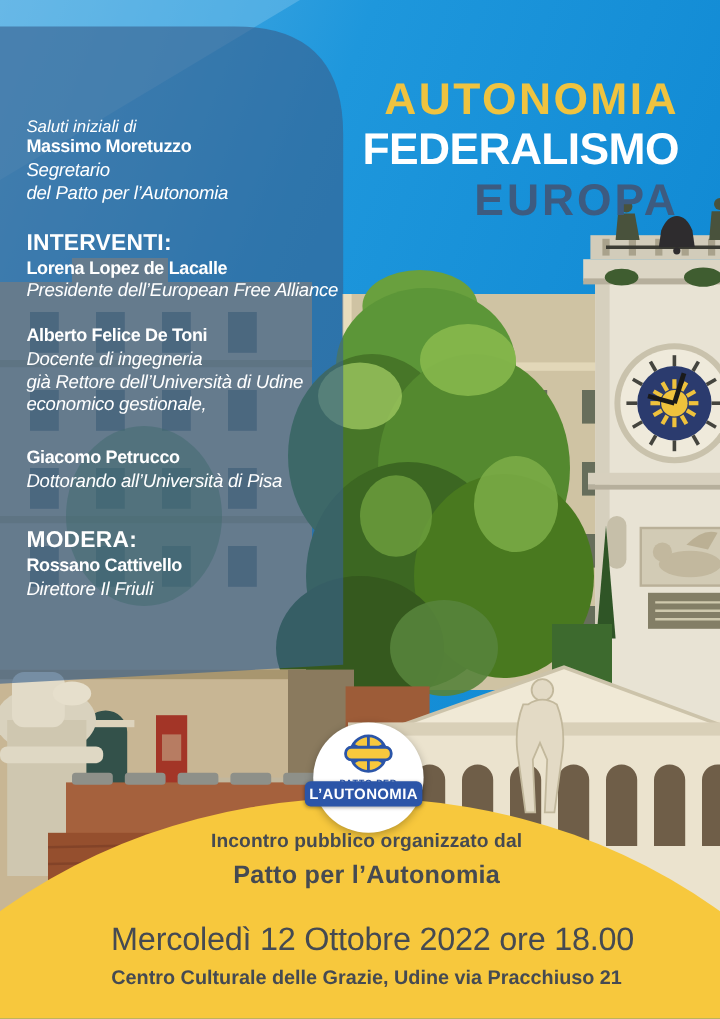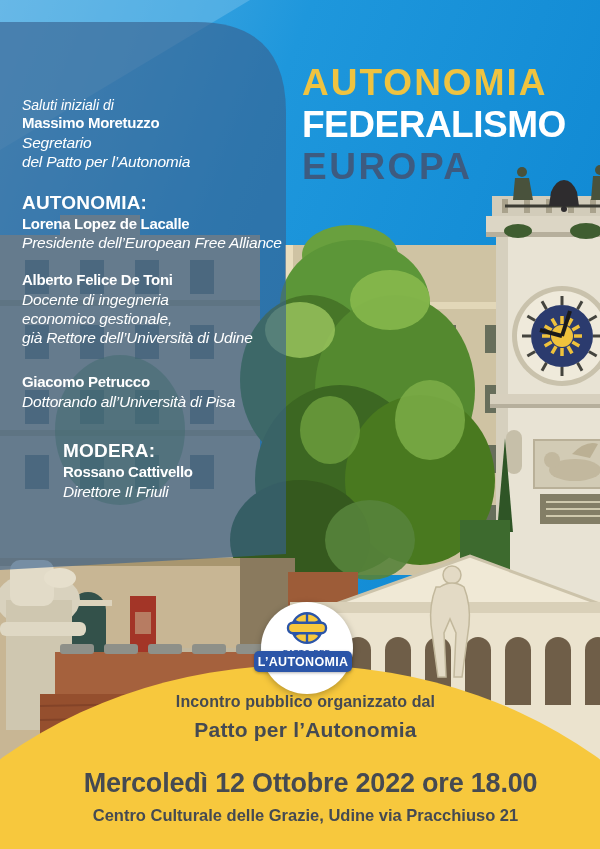--- a/index.html
+++ b/index.html
@@ -12,21 +12,21 @@
 
   
   .panel{position:absolute;left:22px;top:60px;width:270px;color:var(--panel_text);z-index:5;}
   .group{margin-bottom:19px;}
   .kicker-italic{font-style:italic;font-size:14px;line-height:1.3;margin-top:36px;}
   .kicker-caps{font-weight:bold;font-size:19px;letter-spacing:.2px;line-height:1.25;}
   .name{font-weight:bold;font-size:15px;letter-spacing:-.3px;line-height:1.12;margin:1px 0 2px;}
   .role{font-style:italic;font-size:15.5px;line-height:1.22;letter-spacing:-.2px;}
 
   
-  .title{position:absolute;left:302px;top:62px;z-index:5;font-weight:bold;line-height:1.13;}
+  .title{position:absolute;left:302px;top:62px;z-index:5;font-weight:bold;line-height:1.13;text-align:right;}
   .title .t1{font-size:37px;color:var(--title_yellow);letter-spacing:2px;}
   .title .t2{font-size:37px;color:var(--title_white);letter-spacing:-.5px;}
   .title .t3{font-size:37px;color:var(--title_navy);letter-spacing:2.5px;}
 
   
   .yellow-blob{position:absolute;left:-165px;top:665px;width:930px;height:800px;
     border-radius:50%;background:var(--accent_yellow);z-index:6;}
   .yellow-base{position:absolute;left:0;top:760px;right:0;bottom:0;background:var(--accent_yellow);z-index:6;}
 
   
@@ -36,21 +36,21 @@
   .logo-pin{margin-top:7px;}
   .logo-top{font-size:7.5px;font-weight:bold;color:var(--brand_blue);letter-spacing:.7px;margin-top:1px;}
   .logo-ribbon{position:absolute;left:-7px;top:49px;width:98px;height:21px;background:var(--brand_blue);
     border-radius:5px;color:#fff;font-weight:bold;font-size:12.5px;display:flex;align-items:center;
     justify-content:center;letter-spacing:.3px;box-shadow:0 1px 3px rgba(0,0,0,.3);}
 
   
   .footer{position:absolute;left:0;right:0;top:693px;text-align:center;color:var(--footer_text);z-index:9;margin-left:11px;}
   .f1{font-size:16px;font-weight:bold;letter-spacing:.1px;}
   .f2{font-size:21px;font-weight:bold;margin-top:7px;letter-spacing:.2px;}
-  .f3{font-size:27px;font-weight:bold;margin-top:26px;letter-spacing:-.2px;padding-left:10px;}
+  .f3{font-size:27px;font-weight:normal;margin-top:26px;letter-spacing:-.2px;padding-left:10px;}
   .f4{font-size:16.5px;font-weight:bold;margin-top:7px;}
 </style>
 </head>
 <body>
 
 <div class="poster">
 
   <svg class="layer" width="600" height="849" viewBox="0 0 600 849" style="z-index:0">
     <defs>
       <linearGradient id="sky" x1="0" y1="0" x2="1" y2="0.55">
@@ -262,35 +262,35 @@
   </svg>
 
   <div class="panel">
     <div class="group">
       <div class="kicker-italic">Saluti iniziali di</div>
       <div class="name">Massimo Moretuzzo</div>
       <div class="role">Segretario</div>
       <div class="role">del Patto per l’Autonomia</div>
     </div>
     <div class="group">
-      <div class="kicker-caps">AUTONOMIA:</div>
+      <div class="kicker-caps">INTERVENTI:</div>
       <div class="name">Lorena Lopez de Lacalle</div>
       <div class="role">Presidente dell’European Free Alliance</div>
     </div>
     <div class="group">
       <div class="name">Alberto Felice De Toni</div>
       <div class="role">Docente di ingegneria</div>
+      <div class="role">già Rettore dell’Università di Udine</div>
       <div class="role">economico gestionale,</div>
-      <div class="role">già Rettore dell’Università di Udine</div>
     </div>
     <div class="group" style="margin-top:26px;">
       <div class="name">Giacomo Petrucco</div>
       <div class="role">Dottorando all’Università di Pisa</div>
     </div>
-    <div class="group" style="margin-top:28px;margin-left:41px;">
+    <div class="group" style="margin-top:28px;">
       <div class="kicker-caps">MODERA:</div>
       <div class="name">Rossano Cattivello</div>
       <div class="role">Direttore Il Friuli</div>
     </div>
   </div>
 
   <div class="title">
     <div class="t1">AUTONOMIA</div>
     <div class="t2">FEDERALISMO</div>
     <div class="t3">EUROPA</div>

